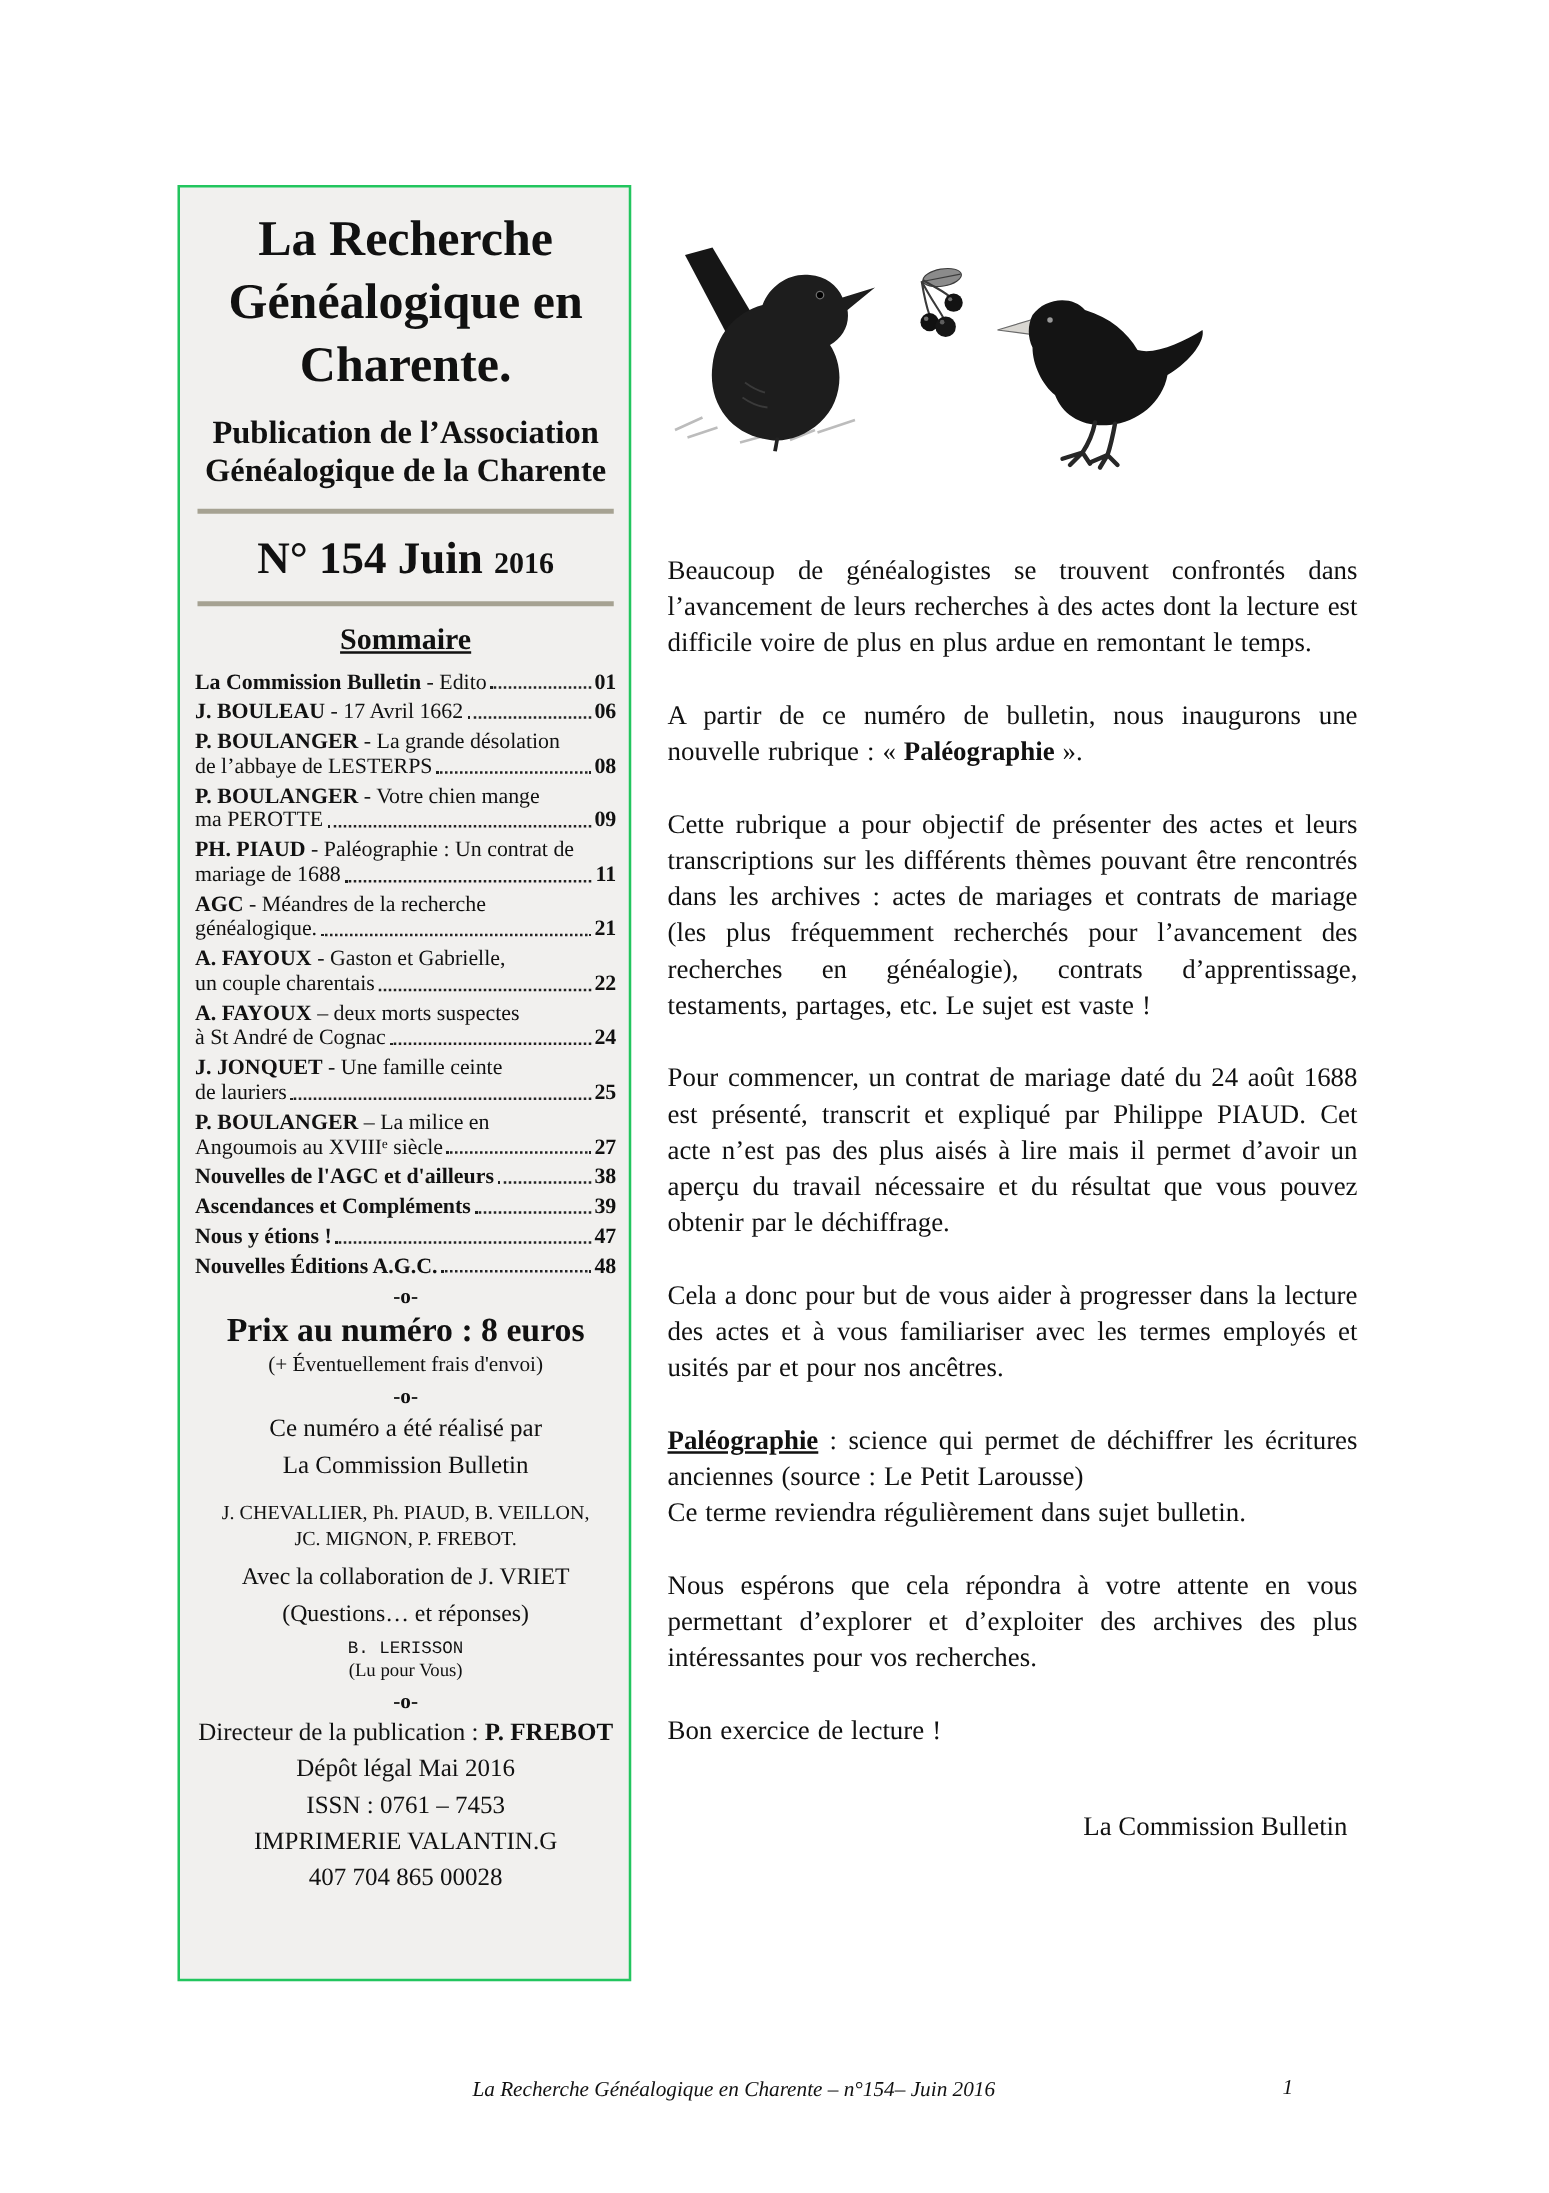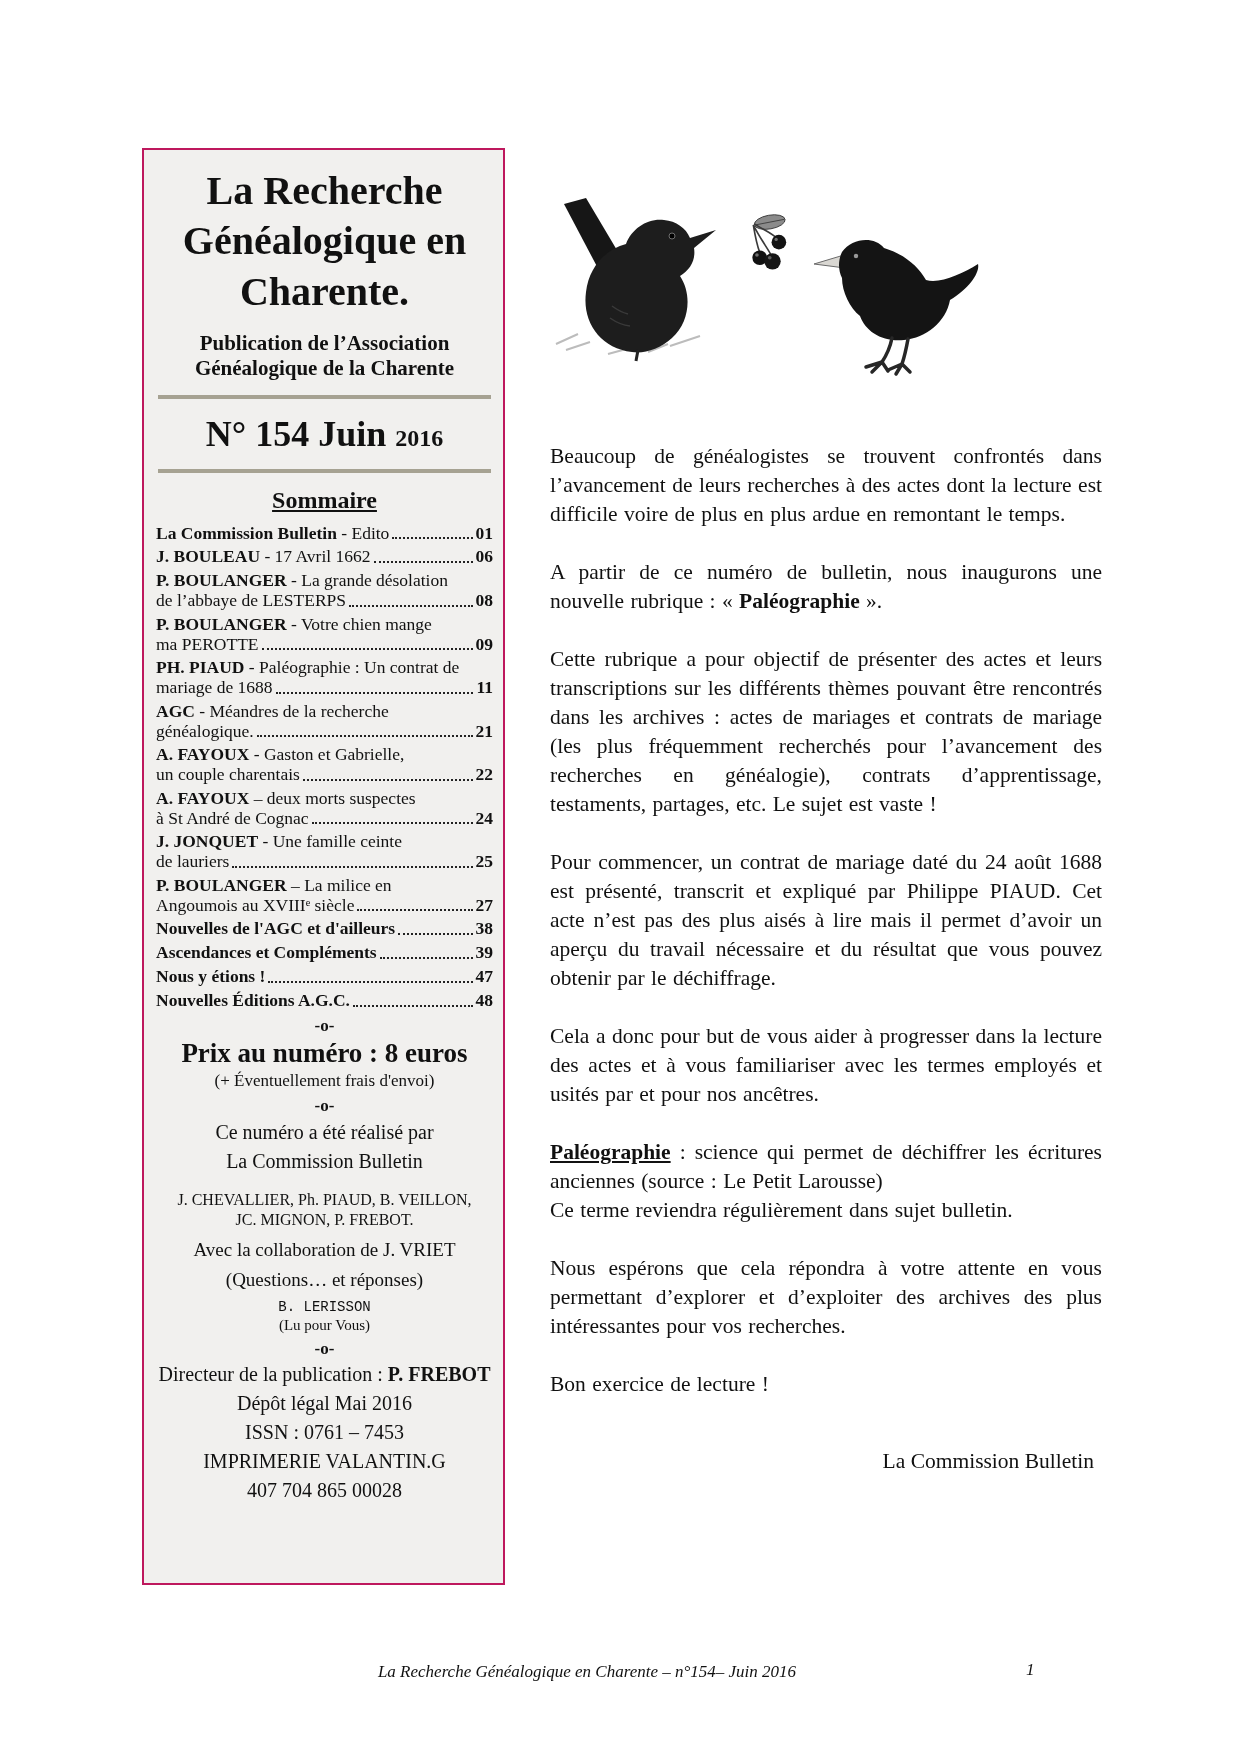--- a/index.html
+++ b/index.html
@@ -6,25 +6,25 @@
   body{
     width:1239px;height:1754px;background:#ffffff;
     font-family:"Liberation Serif","DejaVu Serif",serif;color:#111;
     position:relative;overflow:hidden;
   }
   .page{position:absolute;inset:0;}
 
   
   .masthead-box{
     position:absolute;left:142px;top:148px;width:363px;height:1437px;
-    background:#f1f0ee;border:2px solid #be185d;box-sizing:border-box;
+    background:#f1f0ee;border:2px solid #22c55e;box-sizing:border-box;
     padding:16px 10px 0 12px;text-align:center;overflow:hidden;
   }
   .bulletin-title{font-size:40px;line-height:1.26;font-weight:700;margin:0;}
-  .bulletin-subtitle{margin-top:14px;font-size:21px;font-weight:700;line-height:1.18;white-space:pre-line;}
+  .bulletin-subtitle{margin-top:14px;font-size:26px;font-weight:700;line-height:1.18;white-space:pre-line;}
   .rule{height:4px;background:#a6a292;border:0;margin:14px 2px;}
   .issue-line{font-size:36px;font-weight:700;margin:0;}
   .issue-year{font-size:24px;}
   .sommaire-heading{font-size:24px;font-weight:700;text-decoration:underline;margin:14px 0 10px;}
 
   .toc{text-align:left;font-size:17.5px;line-height:1.13;}
   .toc-item{margin-bottom:4px;}
   .toc-line{display:flex;align-items:flex-end;}
   .toc-bold{font-weight:700;white-space:pre-wrap;}
   .toc-rest{white-space:pre-wrap;}
@@ -38,21 +38,21 @@
   .credits{font-size:16px;margin-top:16px;line-height:1.3;}
   .collab{font-size:19px;margin-top:8px;}
   .questions{font-size:19px;margin-top:8px;}
   .small-name{font-size:14px;margin-top:8px;font-family:Liberation Mono, monospace;}
   .small-note{font-size:15px;margin-top:2px;}
   .director{font-size:20px;margin-top:4px;}
   .director b{font-weight:700;}
   .imprint-line{font-size:20px;margin-top:6px;}
 
   
-  .right-col{position:absolute;left:550px;top:190px;width:552px;}
+  .right-col{position:absolute;left:534px;top:190px;width:552px;}
   .birds{position:relative;height:196px;margin-bottom:56px;}
   .bird-left{position:absolute;left:0;top:4px;}
   .cherries{position:absolute;left:194px;top:22px;}
   .bird-right{position:absolute;left:262px;top:38px;}
 
   .article p{font-size:21.5px;line-height:1.35;text-align:justify;margin:0 0 29px;word-spacing:1px;}
   .bold{font-weight:700;}
   .bold-underline{font-weight:700;text-decoration:underline;}
   .block{display:block;}
   .signature{margin-top:50px;text-align:right;padding-right:8px;font-size:21.5px;}

